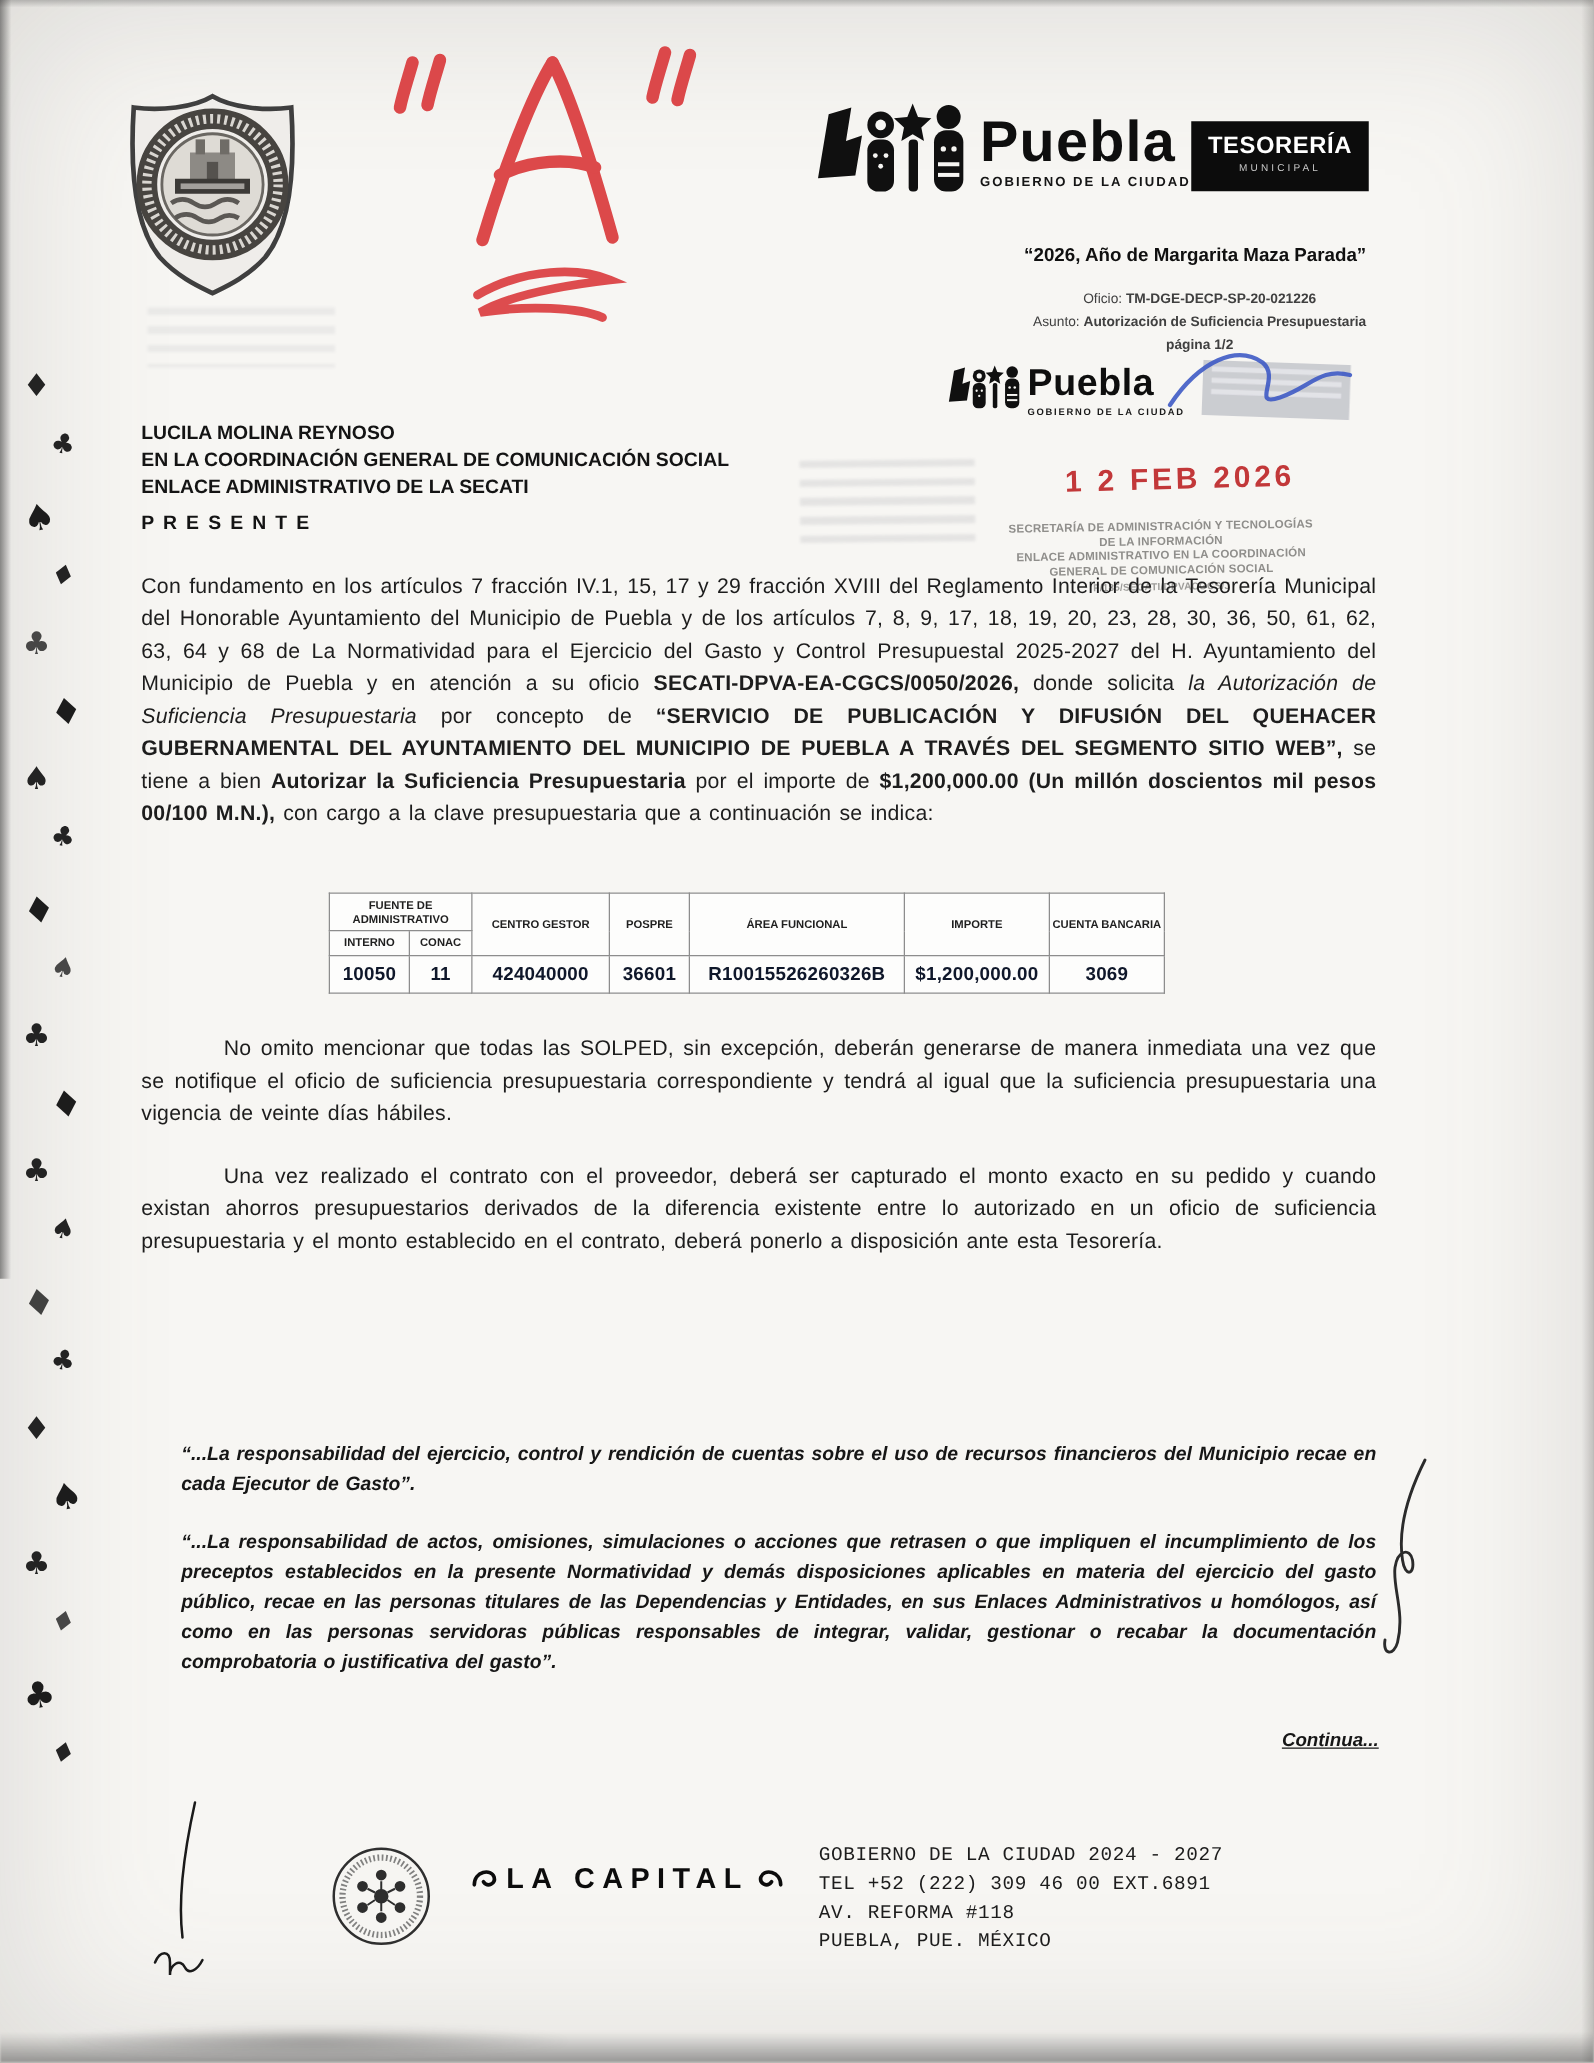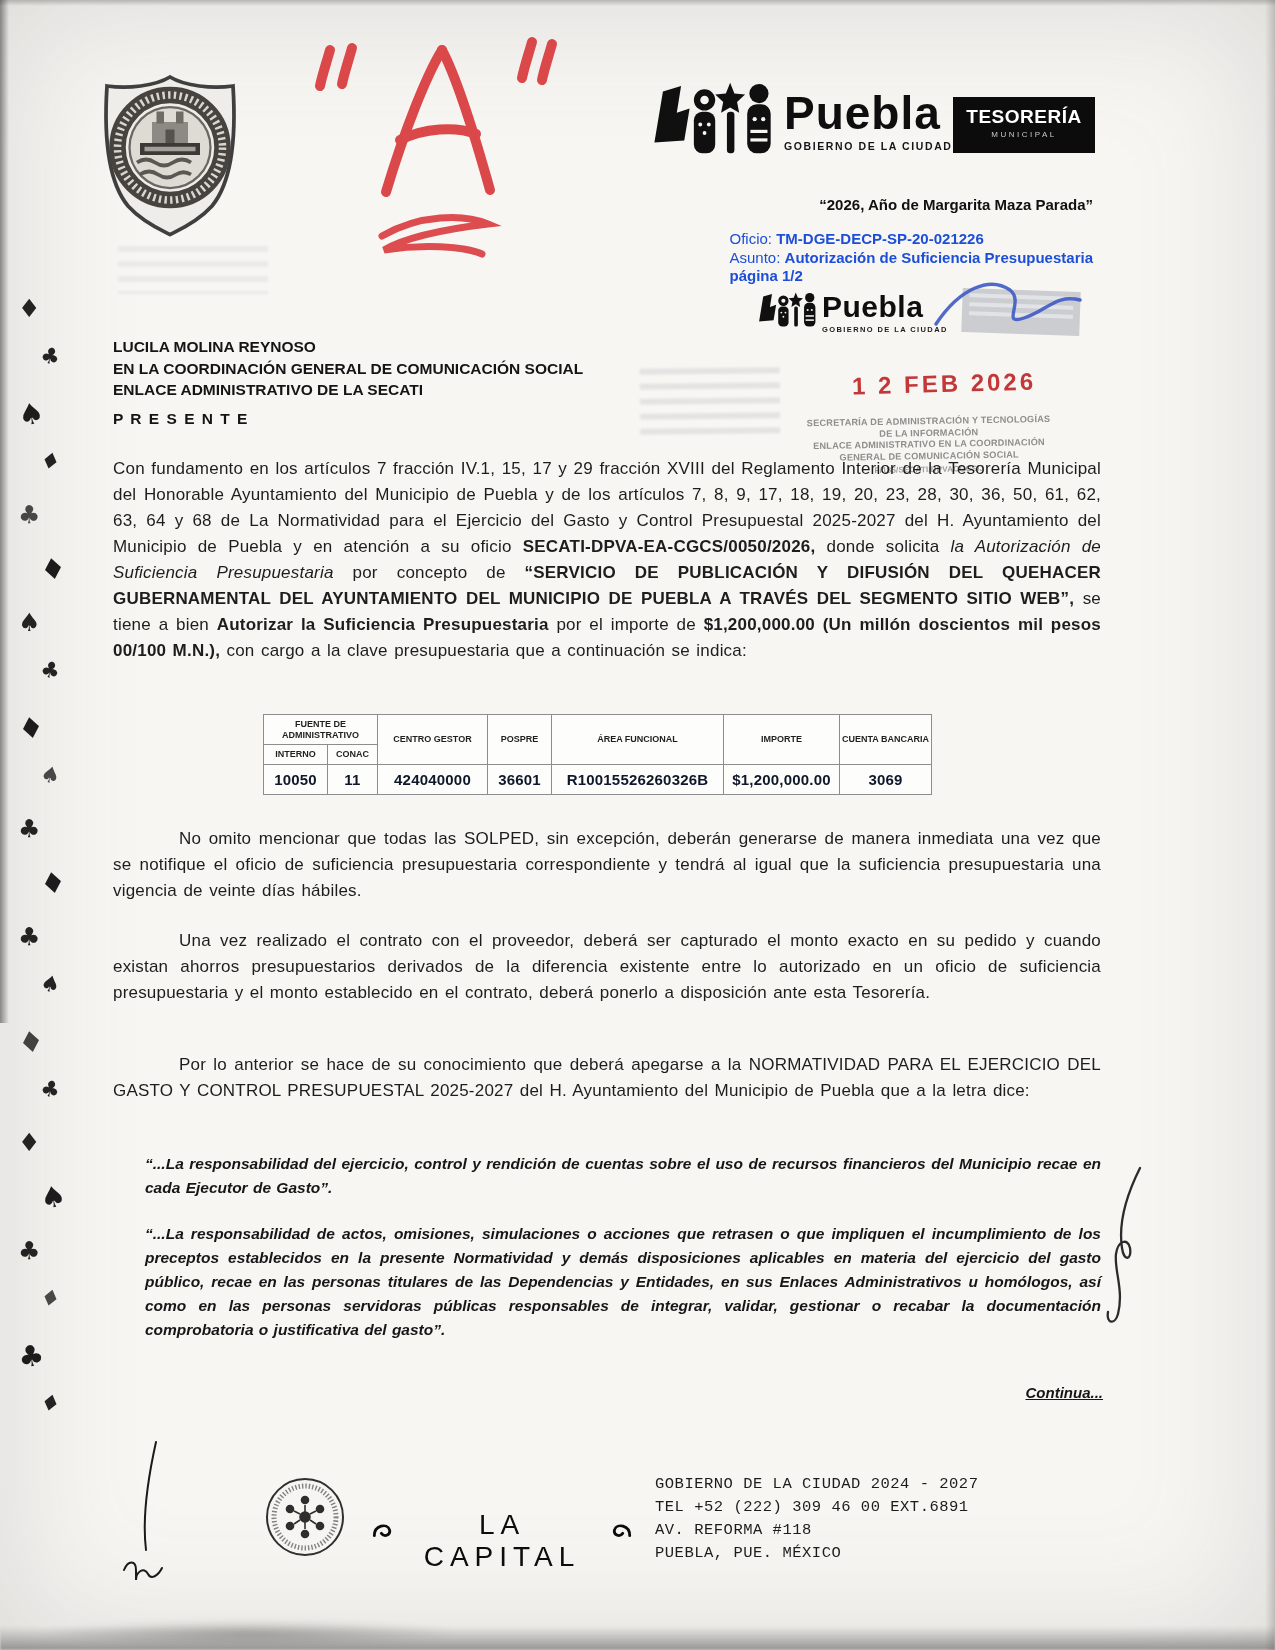--- a/index.html
+++ b/index.html
@@ -29,21 +29,21 @@
   .ornaments .orn-glyph:nth-child(3n){font-size:29px;transform:rotate(-10deg);color:#1c1c1c;}
   .ornaments .orn-glyph:nth-child(5n){opacity:.82;}
 
   
   .brand-word{font-weight:800;font-size:46px;letter-spacing:1px;color:#0e0e0e;line-height:1;}
   .brand-tag{font-weight:700;font-size:10.5px;letter-spacing:1.6px;color:#151515;margin-top:4px;}
   .dept-box{background:#0c0c0c;color:#fff;width:142px;height:56px;text-align:center;padding-top:9px;box-sizing:border-box;}
   .dept-main{font-weight:700;font-size:19px;letter-spacing:.5px;}
   .dept-sub{font-size:8px;letter-spacing:2.5px;color:#c9c9c9;margin-top:2px;}
   .motto{font-weight:700;font-size:15px;color:#101010;}
-  .ref-block{text-align:left;font-size:15px;line-height:18.5px;color:#1d4ed8;}
+  .ref-block{text-align:center;font-size:11px;line-height:18.5px;color:#404040;}
 
   
   .mini-brand-word{font-weight:800;font-size:30px;letter-spacing:.5px;color:#0e0e0e;line-height:1;}
   .mini-brand-tag{font-weight:700;font-size:7.5px;letter-spacing:1.4px;color:#1a1a1a;margin-top:3px;}
   .receipt-box{background:rgba(88,98,122,.28);width:118px;height:44px;transform:rotate(2deg);filter:blur(.4px);}
   .receipt-box i{display:block;height:4px;margin:5px 7px 0 7px;background:rgba(245,246,250,.55);}
   .date-stamp{color:#bf2a2c;font-weight:700;font-size:24px;letter-spacing:3px;transform:rotate(-1.5deg);opacity:.93;}
   .office-stamp{width:318px;text-align:center;color:#8f8e8b;font-weight:700;font-size:9.2px;line-height:11.5px;letter-spacing:.2px;transform:rotate(-1deg);}
   .office-stamp .stamp-line:last-child{font-size:8px;color:#9d9c99;margin-top:2px;}
 
@@ -57,21 +57,21 @@
 
   
   .budget-table{border-collapse:collapse;table-layout:fixed;width:668px;background:#fdfdfc;}
   .budget-table th,.budget-table td{border:1px solid #8d8d8d;text-align:center;vertical-align:middle;}
   .budget-table th{font-size:9px;font-weight:700;line-height:10.5px;padding:4px 2px;color:#1f1f1f;}
   .budget-table td{font-size:15px;padding:6px 3px;color:#0f172a;letter-spacing:.2px;font-weight:bold;}
 
   
   .capital-logo{width:260px;text-align:center;color:#0c0c0c;}
   .capital-row{display:flex;align-items:center;justify-content:center;gap:6px;}
-  .capital-l1{font-weight:400;font-size:28px;letter-spacing:6px;margin-top:20px;}
+  .capital-l1{font-weight:700;font-size:23px;letter-spacing:6px;}
   .capital-l2{font-weight:800;font-size:37px;letter-spacing:2.5px;margin-top:-2px;}
   .footer-contact{font-family:"Liberation Mono", monospace;font-size:15.5px;line-height:23px;color:#1c1c1c;letter-spacing:.5px;}
 </style>
 </head>
 <body>
 
 <div class="page">
 
   <svg width="0" height="0" style="position:absolute">
     <defs>
@@ -248,21 +248,20 @@
         <td>36601</td>
         <td>R10015526260326B</td>
         <td>$1,200,000.00</td>
         <td>3069</td>
       </tr>
     </tbody>
   </table>
 
   <p class="abs body-p indent" style="left:113px;top:826px;width:988px;">No omito mencionar que todas las SOLPED, sin excepción, deberán generarse de manera inmediata una vez que se notifique el oficio de suficiencia presupuestaria correspondiente y tendrá al igual que la suficiencia presupuestaria una vigencia de veinte días hábiles.</p>
   <p class="abs body-p indent" style="left:113px;top:928px;width:988px;">Una vez realizado el contrato con el proveedor, deberá ser capturado el monto exacto en su pedido y cuando existan ahorros presupuestarios derivados de la diferencia existente entre lo autorizado en un oficio de suficiencia presupuestaria y el monto establecido en el contrato, deberá ponerlo a disposición ante esta Tesorería.</p>
-  <p class="abs body-p indent" style="left:113px;top:1052px;width:988px;">Por lo anterior se hace de su conocimiento que deberá apegarse a la NORMATIVIDAD PARA EL EJERCICIO DEL GASTO Y CONTROL PRESUPUESTAL 2025-2027 del H. Ayuntamiento del Municipio de Puebla que a la letra dice:</p>
 
   <p class="abs quote" style="left:145px;top:1152px;width:956px;">“...La responsabilidad del ejercicio, control y rendición de cuentas sobre el uso de recursos financieros del Municipio recae en cada Ejecutor de Gasto”.</p>
   <p class="abs quote" style="left:145px;top:1222px;width:956px;">“...La responsabilidad de actos, omisiones, simulaciones o acciones que retrasen o que impliquen el incumplimiento de los preceptos establecidos en la presente Normatividad y demás disposiciones aplicables en materia del ejercicio del gasto público, recae en las personas titulares de las Dependencias y Entidades, en sus Enlaces Administrativos u homólogos, así como en las personas servidoras públicas responsables de integrar, validar, gestionar o recabar la documentación comprobatoria o justificativa del gasto”.</p>
 
   <svg class="abs" style="left:1088px;top:1162px;" width="70" height="172" viewBox="0 0 70 172">
     <path d="M52 6 C40 30 30 60 34 86 C36 100 44 98 42 86 C40 76 30 78 28 92 C26 108 36 128 30 152 C27 163 18 162 20 150" stroke="#2b2b2b" stroke-width="2.3" fill="none" stroke-linecap="round"></path>
   </svg>
 
   <div class="abs continua" style="right:172px;top:1384px;text-decoration:underline;">Continua...</div>
 

